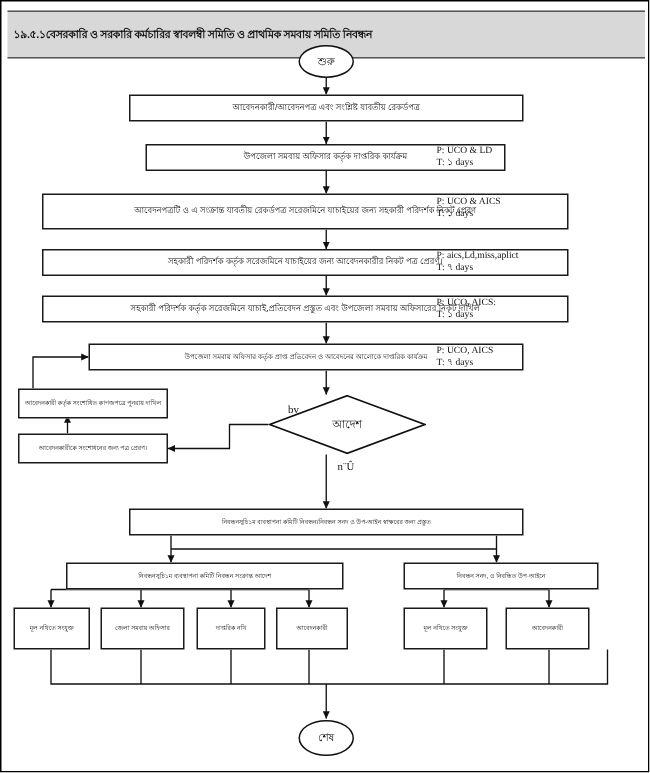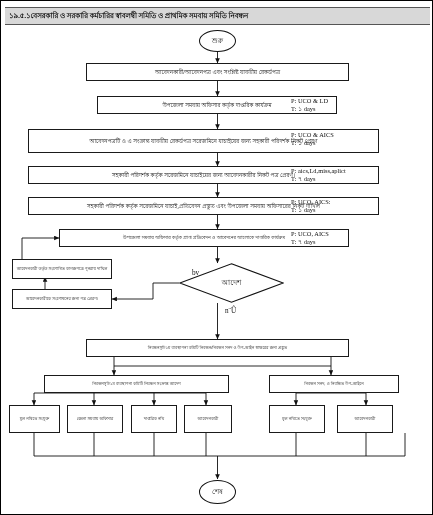--- a/index.html
+++ b/index.html
@@ -17,21 +17,21 @@
     position: absolute;
     left: 0; top: 0;
     width: 433px; height: 515px;
     border: 1px solid #000;
     background: #fff;
   }
   
   .header-bar {
     position: absolute;
     left: 4px; top: 6px;
-    width: 425px; height: 18px;
+    width: 425px; height: 32px;
     background: #d8d8d8;
     border-top: 1px solid #555;
     border-bottom: 1px solid #555;
     display: flex;
     align-items: center;
   }
   .header-text {
     font-size: 7.2px;
     font-weight: bold;
     color: #111;

